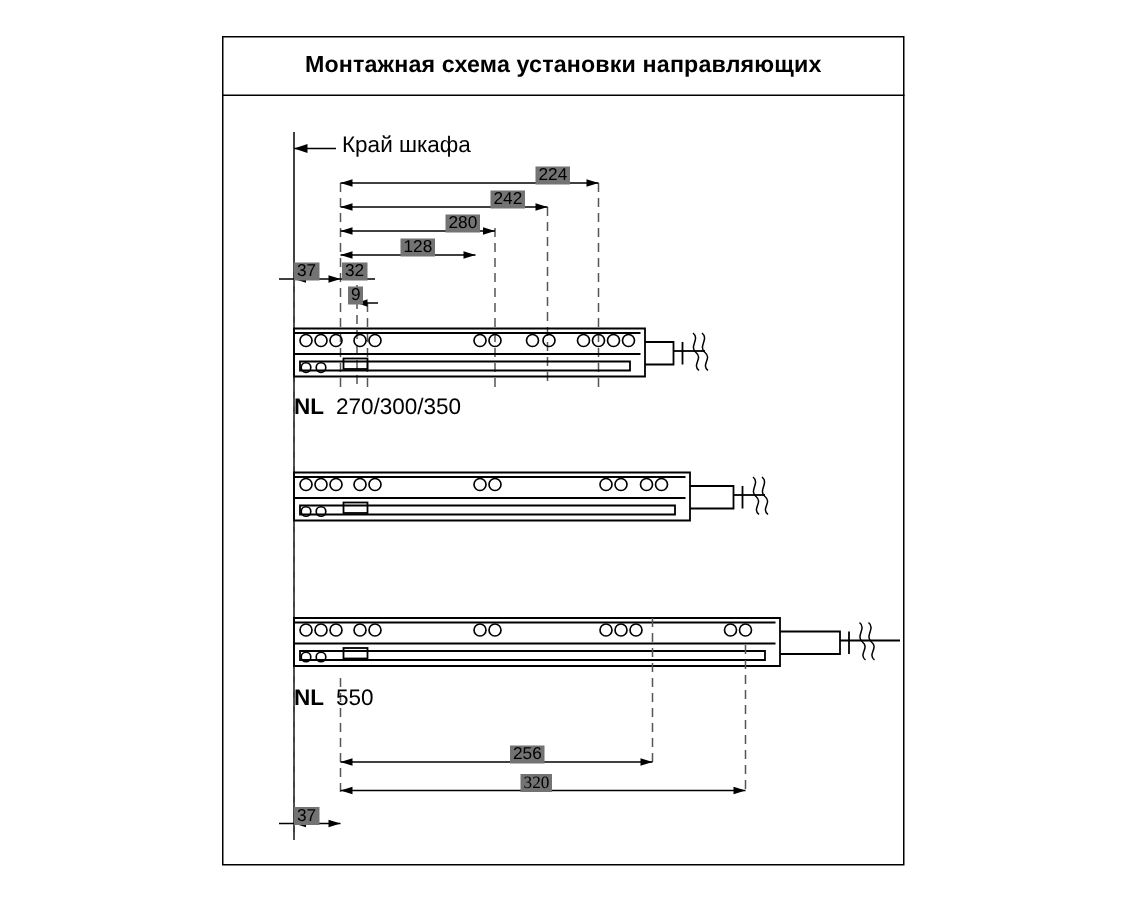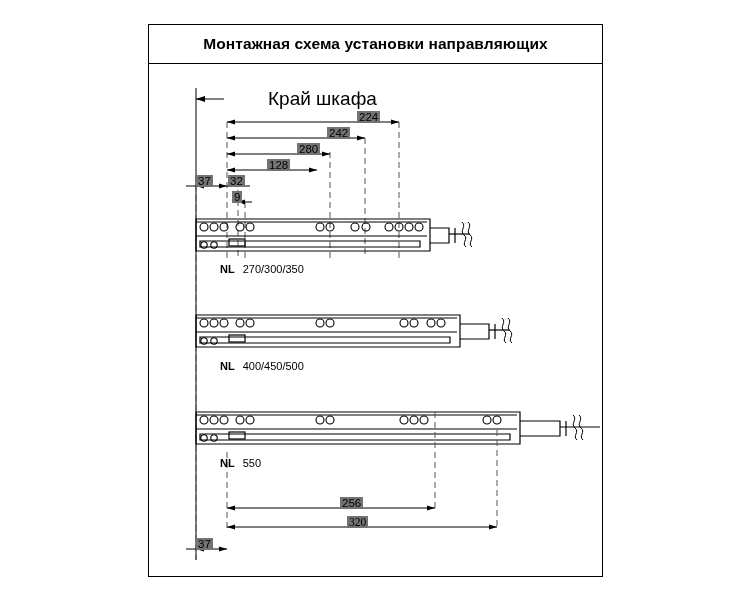--- a/index.html
+++ b/index.html
@@ -49,41 +49,39 @@
   }
   .dimtext {
     position: absolute;
     font-size: 11.5px;
     background: #737373;
     padding: 0 2px;
     white-space: nowrap;
   }
   .nl-label {
     position: absolute;
-    font-size: 11px;
-    white-space: nowrap;
-    margin-left: 24px;
+    font-size: 15px;
+    white-space: nowrap;
   }
   .nl-label .nl {
     font-weight: bold;
     margin-right: 8px;
   }
   .boxed {
     position: absolute;
     border: 1.5px solid #000;
     font-size: 14.5px;
     padding: 2px 7px;
     background: #fff;
     white-space: nowrap;
   }
   .edge-label {
     position: absolute;
-    font-size: 19px;
-    white-space: nowrap;
-    margin-left: 40px;
+    font-size: 15px;
+    white-space: nowrap;
   }
   svg.draw {
     position: absolute;
     left: 0;
     top: 0;
     width: 750px;
     height: 600px;
     overflow: visible;
   }
 </style>
@@ -260,23 +258,20 @@
   <div class="dimtext" style="left:297px; top:143px;">280</div>
   <div class="dimtext" style="left:267px; top:159px;">128</div>
   <div class="dimtext" style="left:196px; top:175px;">37</div>
   <div class="dimtext" style="left:228px; top:175px;">32</div>
   <div class="dimtext" style="left:232px; top:191px;">9</div>
 
   <div class="nl-label" style="left:196px; top:263px;">
     <span class="nl">NL</span><span>270/300/350</span>
   </div>
 
-  <div class="nl-label" style="left:196px; top:360px;">
-    <span class="nl">NL</span><span>400/450/500</span>
-  </div>
 
   <div class="nl-label" style="left:196px; top:457px;">
     <span class="nl">NL</span><span>550</span>
   </div>
 
   <div class="dimtext" style="left:340px; top:497px;">256</div>
   <div class="dimtext" style="left:347px; top:516px;font-family:Liberation Serif, serif;">320</div>
   <div class="dimtext" style="left:196px; top:538px;">37</div>
 
 

